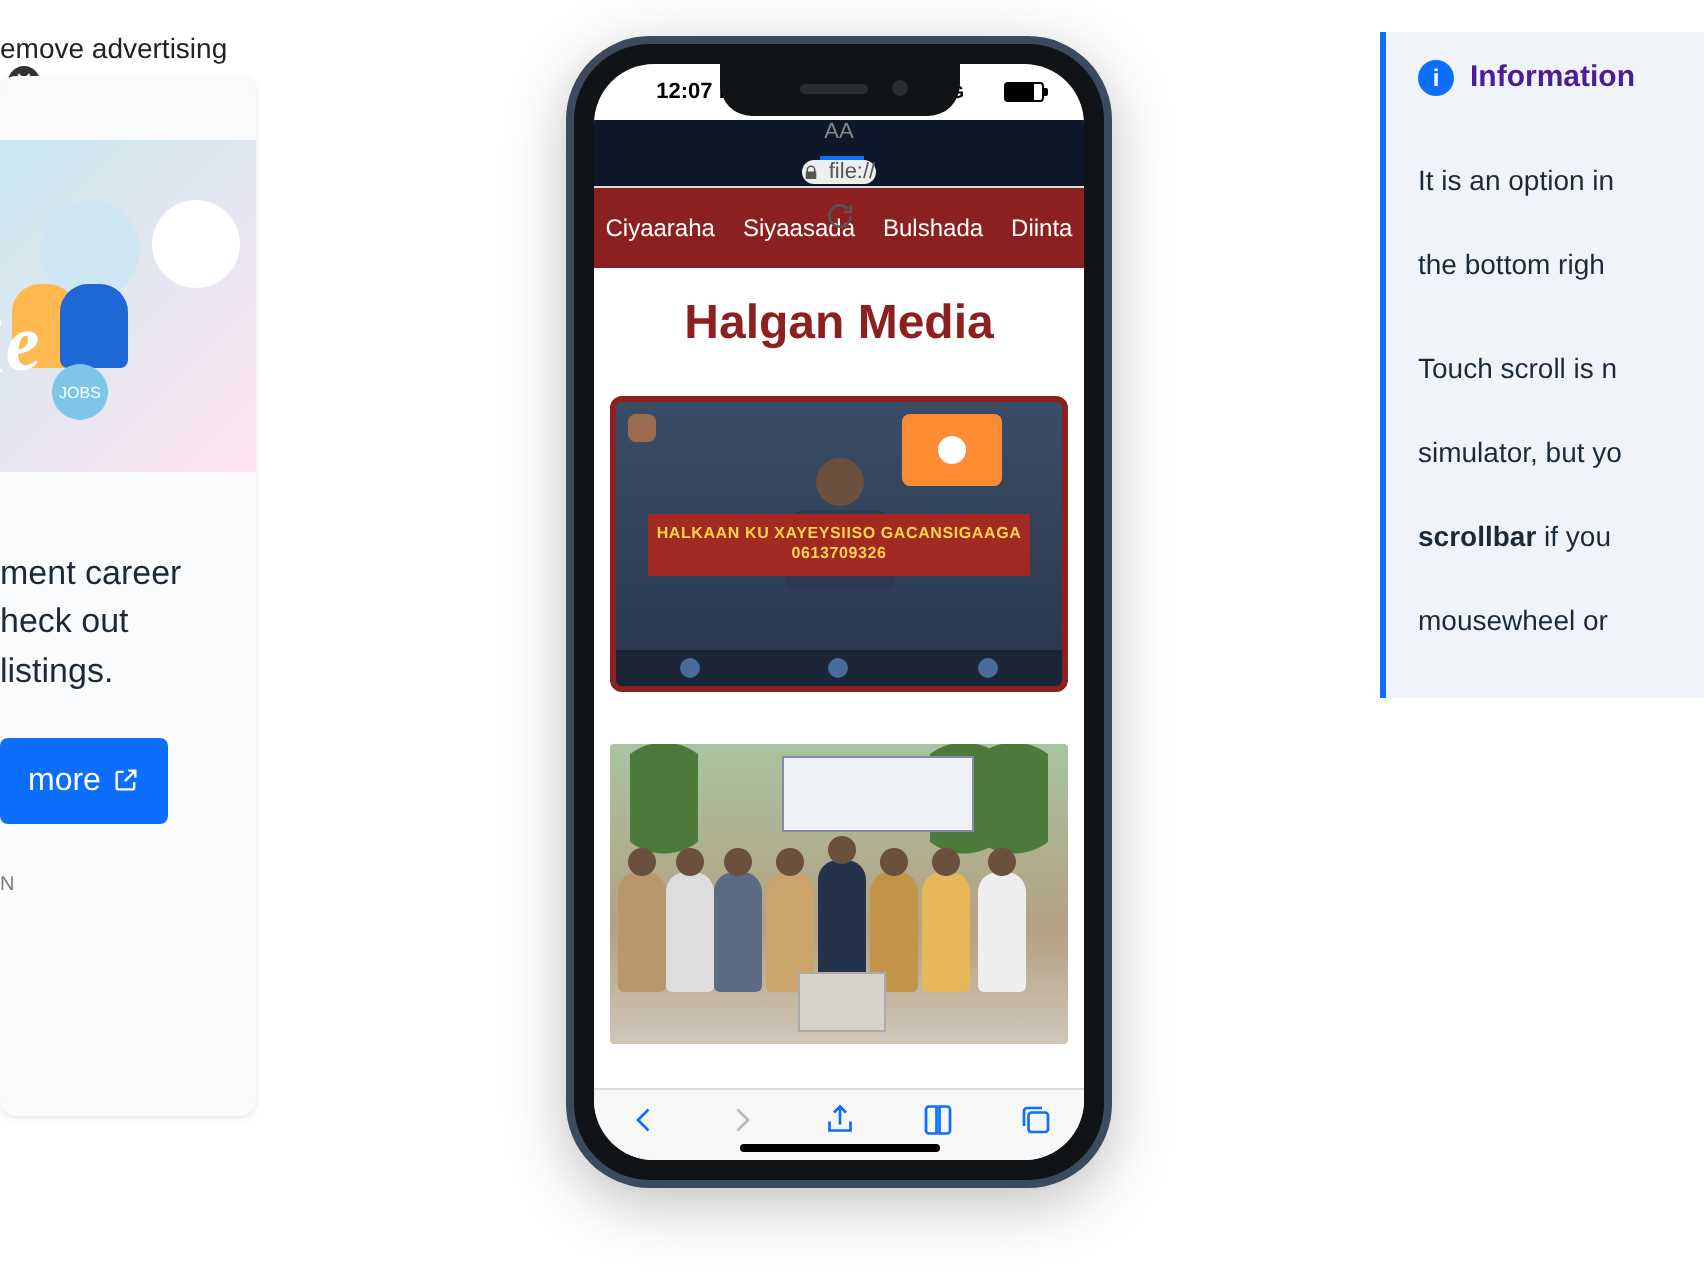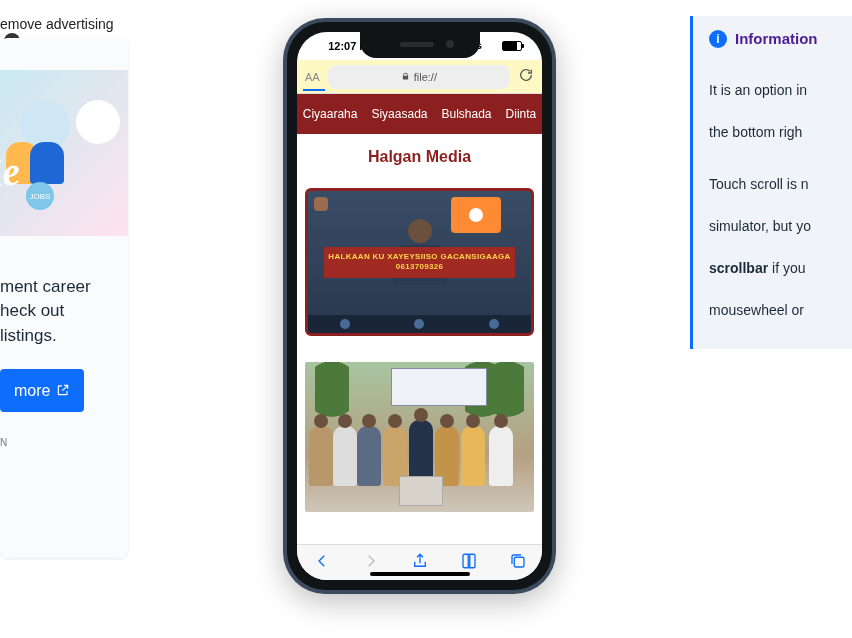--- a/index.html
+++ b/index.html
@@ -47,32 +47,32 @@
   .status .clock{width:70px;text-align:center;}
   .status .right{display:flex;align-items:center;gap:20px;}
   .sig{display:flex;align-items:flex-end;gap:1px;}
   .sig span{width:2px;background:#000;}
   .sig span:nth-child(1){height:4px}.sig span:nth-child(2){height:6px}.sig span:nth-child(3){height:8px}.sig span:nth-child(4){height:10px}
   .batt{width:20px;height:10px;border:1px solid #000;border-radius:2px;position:relative;}
   .batt::after{content:"";position:absolute;right:-3px;top:2px;width:2px;height:4px;background:#000;border-radius:0 1px 1px 0;}
   .batt i{display:block;height:100%;width:80%;background:#000;}
 
   
-  .urlbar{position:absolute;top:28px;left:0;right:0;height:34px;background:#fef9c3;border-bottom:1px solid #ddd;display:flex;align-items:center;padding:0 8px;gap:8px;z-index:30;}
+  .urlbar{position:absolute;top:28px;left:0;right:0;height:34px;background:#0f172a;border-bottom:1px solid #ddd;display:flex;align-items:center;padding:0 8px;gap:8px;z-index:30;flex-direction:column;}
   .aA{font-size:11px;color:#888;position:relative;}
   .aA::after{content:"";position:absolute;left:-2px;bottom:-8px;width:22px;height:2px;background:#0d6efd;}
   .addr{flex:1;display:flex;align-items:center;justify-content:center;gap:4px;background:#eee;border-radius:8px;height:24px;font-size:11px;color:#555;}
   .addr svg{width:9px;height:9px;}
   .reload svg{width:16px;height:16px;stroke:#555;stroke-width:2;fill:none;}
 
   
   .viewport{position:absolute;top:62px;left:0;right:0;bottom:36px;overflow:hidden;background:#fff;}
   .nav{background:#8c1f1f;height:40px;display:flex;align-items:center;justify-content:center;gap:14px;text-align:center;}
   .nav a{color:#fff;font-size:12px;text-decoration:none;}
-  .site-title{color:#8c1f1f;font-size:16px;font-weight:700;text-align:center;padding:14px 0 10px;}
+  .site-title{color:#8c1f1f;font-size:24px;font-weight:700;text-align:center;padding:14px 0 10px;}
   .hero{margin:12px 8px;border:3px solid #8c1f1f;border-radius:6px;height:148px;position:relative;overflow:hidden;background:linear-gradient(#3a4d66,#28374d);}
   .hero-flag{position:absolute;right:30px;top:6px;width:50px;height:36px;background:#ff8a34;border-radius:4px;}
   .hero-flag::after{content:"";position:absolute;left:50%;top:50%;transform:translate(-50%,-50%);width:14px;height:14px;border-radius:50%;background:#fff;}
   .hero-person{position:absolute;left:50%;top:28px;transform:translateX(-50%);width:54px;height:66px;}
   .hero-person .head{width:24px;height:24px;border-radius:50%;background:#6b513d;margin:0 auto;}
   .hero-person .body{width:54px;height:40px;background:#2c3b52;border-radius:10px 10px 4px 4px;margin-top:2px;}
   .hero-banner{position:absolute;left:16px;right:16px;top:56px;background:rgba(170,40,30,.92);padding:5px 4px;text-align:center;color:#ffd54a;font-size:8px;font-weight:700;letter-spacing:.3px;line-height:1.3;}
   .hero-strip{position:absolute;left:0;right:0;bottom:0;height:18px;background:#1a2638;display:flex;align-items:center;justify-content:space-around;}
   .hero-strip span{width:10px;height:10px;border-radius:50%;background:#4a6a9a;}
   .hero-corner{position:absolute;left:6px;top:6px;width:14px;height:14px;border-radius:4px;background:rgba(255,140,60,.5);}

